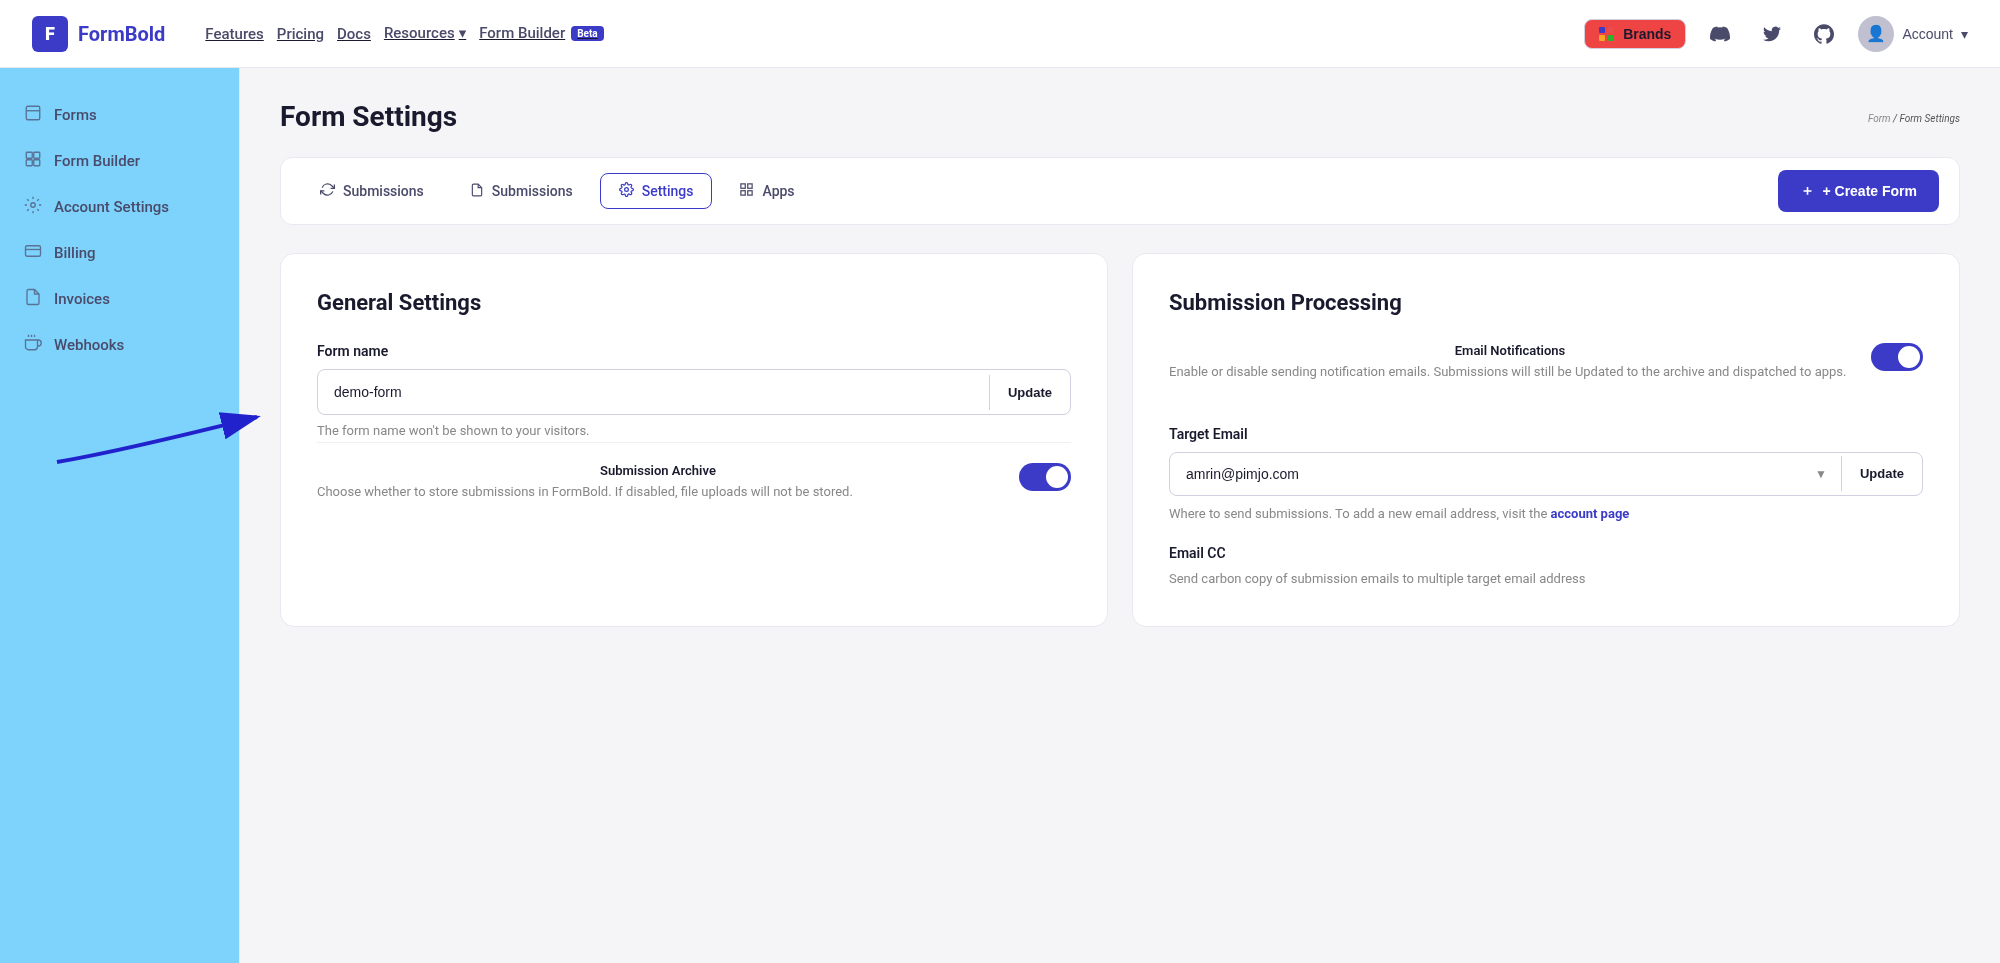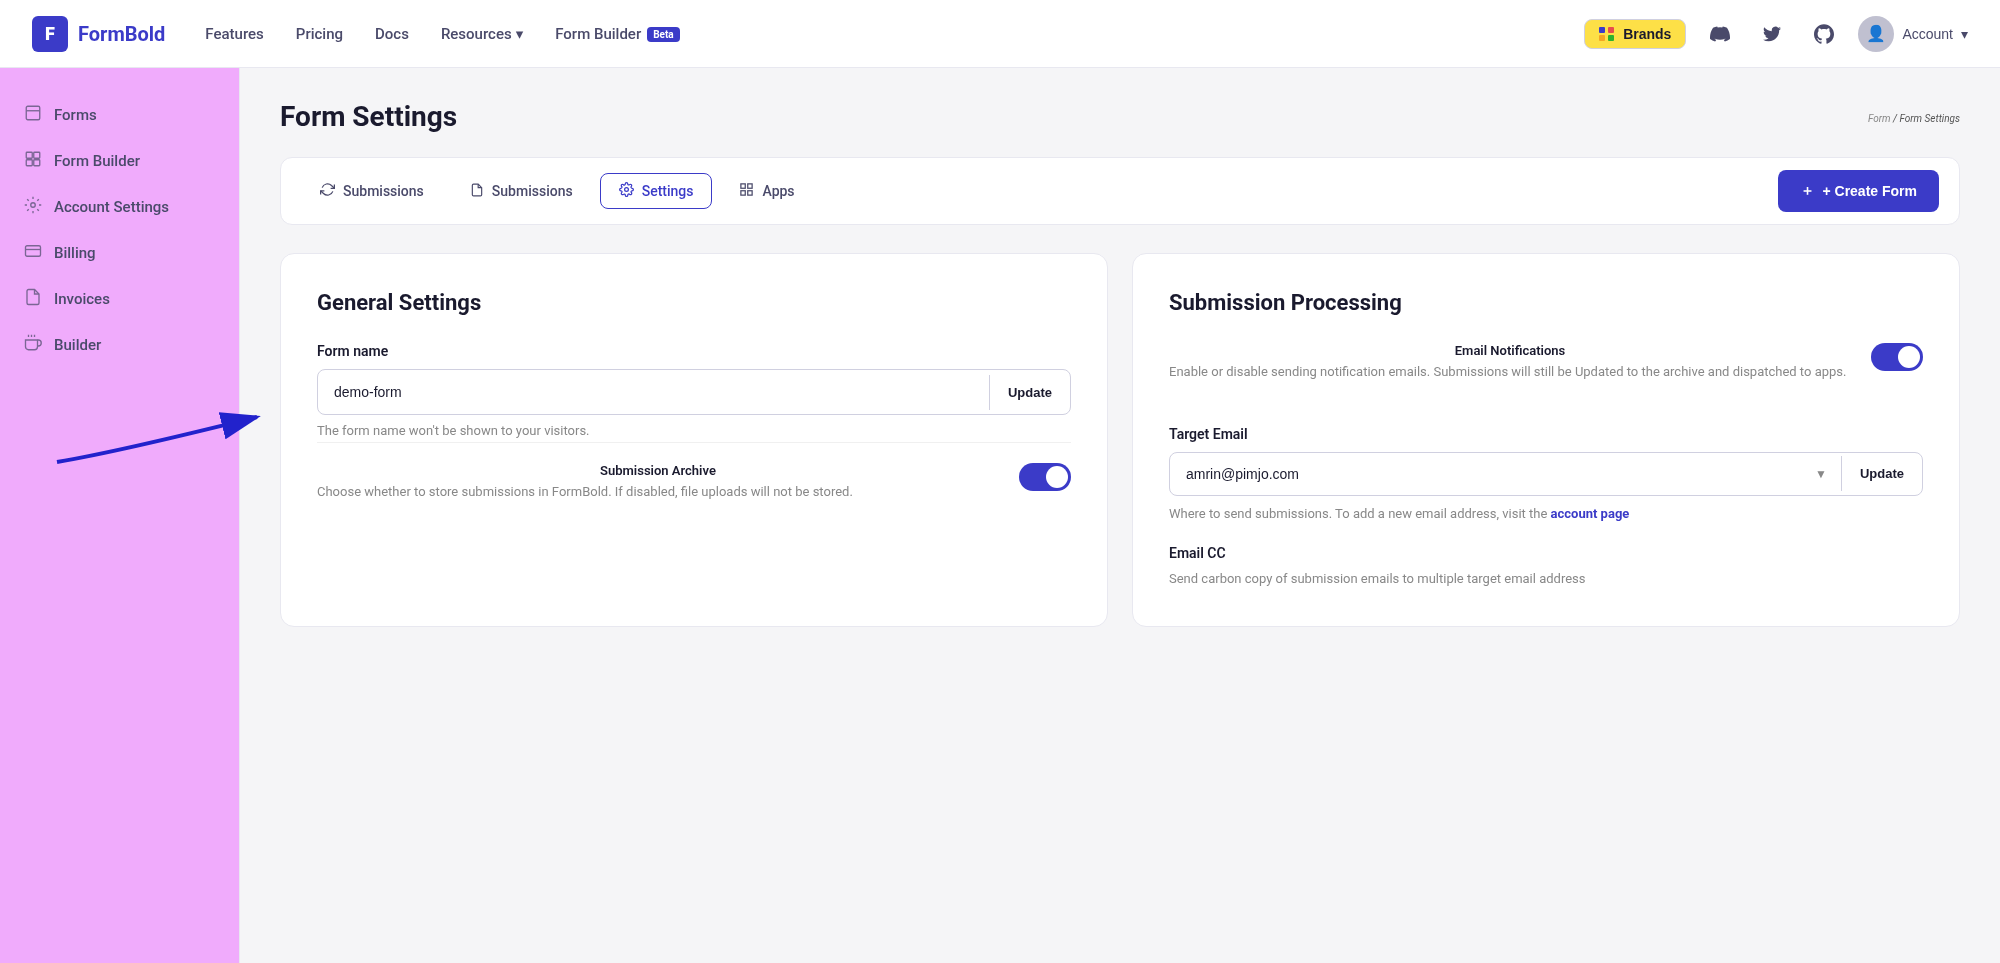--- a/index.html
+++ b/index.html
@@ -19,22 +19,23 @@
     .logo {
       display: flex; align-items: center; gap: 10px;
       font-weight: 700; font-size: 20px; color: #3b3bc8; text-decoration: none;
     }
     .logo-icon {
       width: 36px; height: 36px; background: #3b3bc8; border-radius: 6px;
       display: flex; align-items: center; justify-content: center;
       color: #fff; font-size: 18px; font-weight: 900;
     }
     .nav-links {
-      display: flex; align-items: flex-end; gap: 32px; flex: 1;
+      display: flex; align-items: flex-start; gap: 13px; flex: 1;
       list-style: none;
+      text-decoration: underline;
     }
     .nav-links a {
       text-decoration: none; color: #4a4a6a; font-size: 15px; font-weight: 500;
     }
     .nav-links .resources-link {
       display: flex; align-items: center; gap: 4px;
     }
     .nav-links .form-builder-link {
       display: flex; align-items: center; gap: 6px;
     }
@@ -42,21 +43,21 @@
       background: #3b3bc8; color: #fff; font-size: 10px; font-weight: 700;
       padding: 2px 6px; border-radius: 4px;
     }
     .nav-right {
       display: flex; align-items: center; gap: 16px; margin-left: auto;
     }
     .brands-btn {
       display: flex; align-items: center; gap: 8px;
       border: 1px solid #d0d0e0; border-radius: 8px; padding: 6px 14px;
       font-size: 14px; font-weight: 600; color: #1a1a2e; cursor: pointer;
-      background: #fde047;
+      background: #ef4444;
     }
     .brands-grid {
       display: grid; grid-template-columns: 1fr 1fr; gap: 2px; width: 16px;
     }
     .brands-grid span {
       width: 6px; height: 6px; background: #3b3bc8; border-radius: 1px;
       display: block;
     }
     .brands-grid span:nth-child(2) { background: #e84c4c; }
     .brands-grid span:nth-child(3) { background: #f5a623; }
@@ -74,21 +75,21 @@
       width: 36px; height: 36px; border-radius: 50%; background: #c0c0d0;
       overflow: hidden; display: flex; align-items: center; justify-content: center;
       font-size: 16px;
     }
 
     
     .layout { display: flex; min-height: calc(100vh - 68px); }
 
     
     .sidebar {
-      width: 240px; background: #f0abfc; border-right: 1px solid #e8e8f0;
+      width: 240px; background: #7dd3fc; border-right: 1px solid #e8e8f0;
       padding: 24px 0; flex-shrink: 0;
     }
     .sidebar-item {
       display: flex; align-items: center; gap: 12px;
       padding: 12px 24px; cursor: pointer; color: #4a4a6a; font-size: 15px;
       text-decoration: none; font-weight: 500;
     }
     .sidebar-icon { font-size: 17px; opacity: 0.7; }
 
     
@@ -310,21 +311,21 @@
     <a class="sidebar-item" href="#">
       <span class="sidebar-icon">
         <svg width="18" height="18" viewBox="0 0 24 24" fill="none" stroke="currentColor" stroke-width="1.8">
             <path d="M18 8h1a4 4 0 010 8h-1"></path>
             <path d="M2 8h16v9a4 4 0 01-4 4H6a4 4 0 01-4-4V8z"></path>
             <line x1="6" y1="1" x2="6" y2="4"></line>
             <line x1="10" y1="1" x2="10" y2="4"></line>
             <line x1="14" y1="1" x2="14" y2="4"></line>
           </svg>
       </span>
-      <span>Builder</span>
+      <span>Webhooks</span>
     </a>
   </aside>
 
   <main class="main">
 
     <div class="page-header">
       <h1 class="page-title">Form Settings</h1>
       <div class="breadcrumb">
         <a href="#">Form</a>
         <span> / </span>

